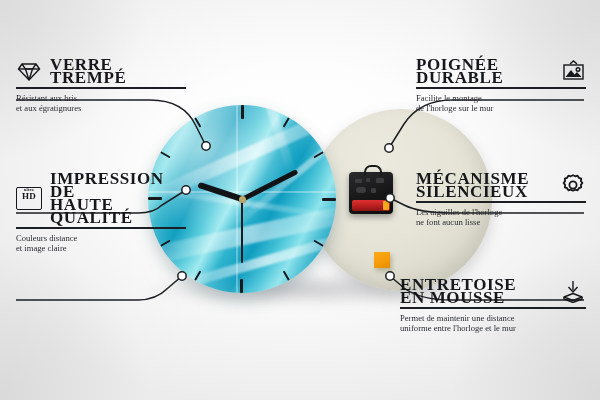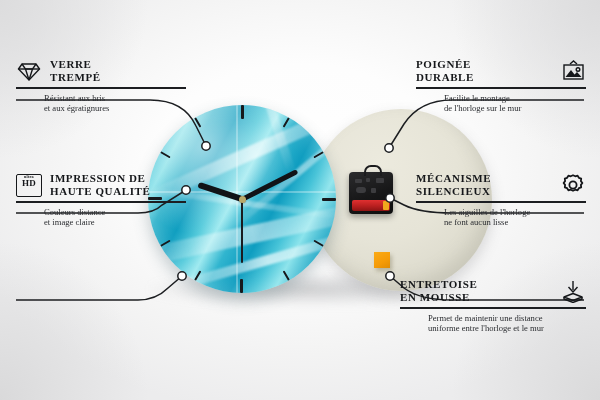--- a/index.html
+++ b/index.html
@@ -81,28 +81,28 @@
   }
 
   
   .callout{position:absolute;width:170px;}
   .callout.left{left:16px;text-align:left;}
   .callout.right{right:14px;text-align:left;}
   .chead{display:flex;align-items:center;gap:8px;}
   .callout.right .chead{flex-direction:row-reverse;}
   .ctitle{
     font-family:"Liberation Serif",serif;font-weight:bold;
-    font-size:11px;line-height:13px;letter-spacing:.6px;color:#15171a;
+    font-size:17px;line-height:13px;letter-spacing:.6px;color:#15171a;
     text-transform:uppercase;white-space:pre-line;flex:1;
   }
   .cicon{width:26px;height:24px;flex:0 0 26px;display:flex;align-items:center;justify-content:center;color:#15171a;}
   .crule{height:1.5px;background:#1c1e21;margin:3px 0 4px 0;width:100%;}
   .cdesc{
     font-family:"Liberation Serif",serif;font-size:8.6px;line-height:10.4px;
-    color:#2a2c30;white-space:pre-line;margin-left:28px;
+    color:#2a2c30;white-space:pre-line;
   }
   .hdbadge{
     width:24px;height:21px;border:1.5px solid #15171a;border-radius:2px;
     display:flex;flex-direction:column;align-items:center;line-height:1;
   }
   .hdbadge .u{font-size:4.2px;font-weight:bold;letter-spacing:.2px;}
   .hdbadge .h{font-size:9px;font-weight:bold;letter-spacing:.3px;}
   .edgeicon{width:24px;height:20px;}
 
   svg.links{position:absolute;left:0;top:0;width:600px;height:400px;pointer-events:none;}

